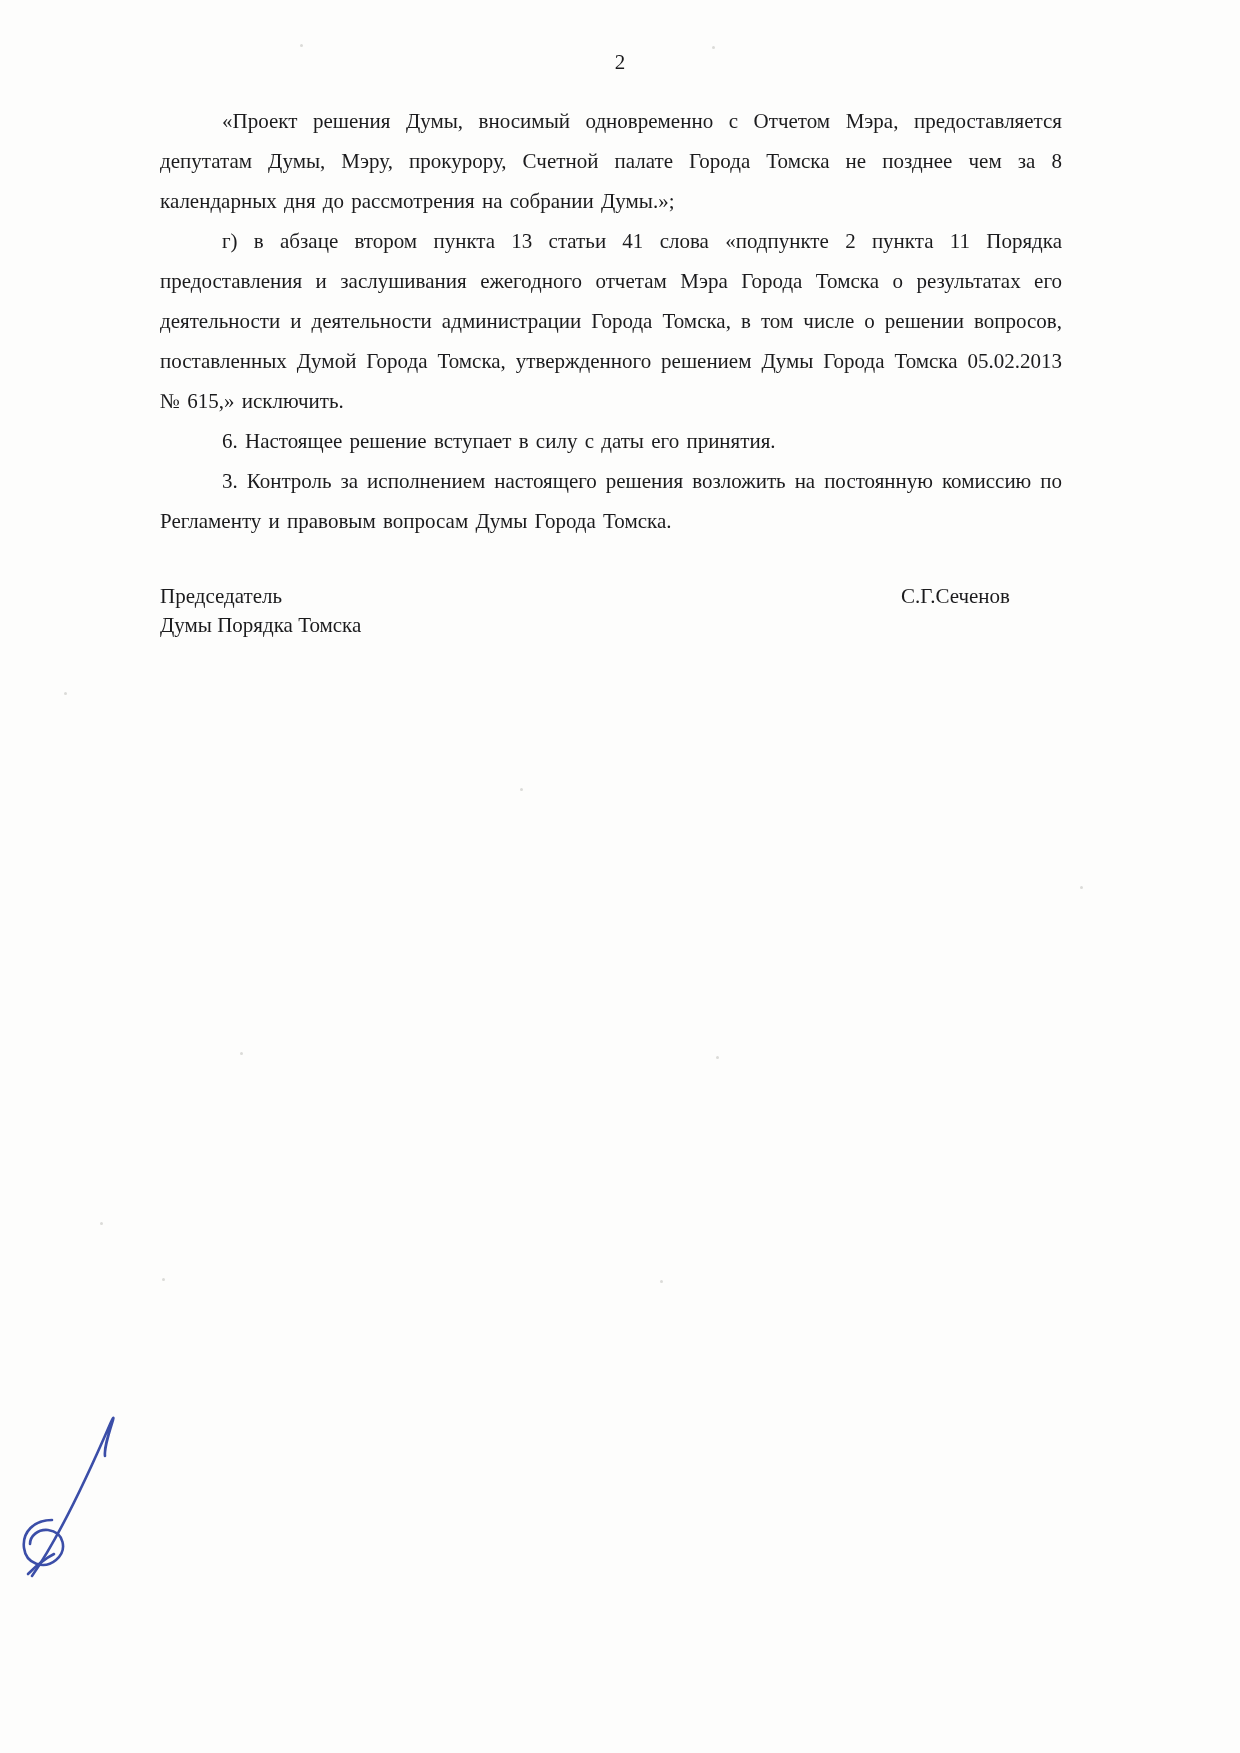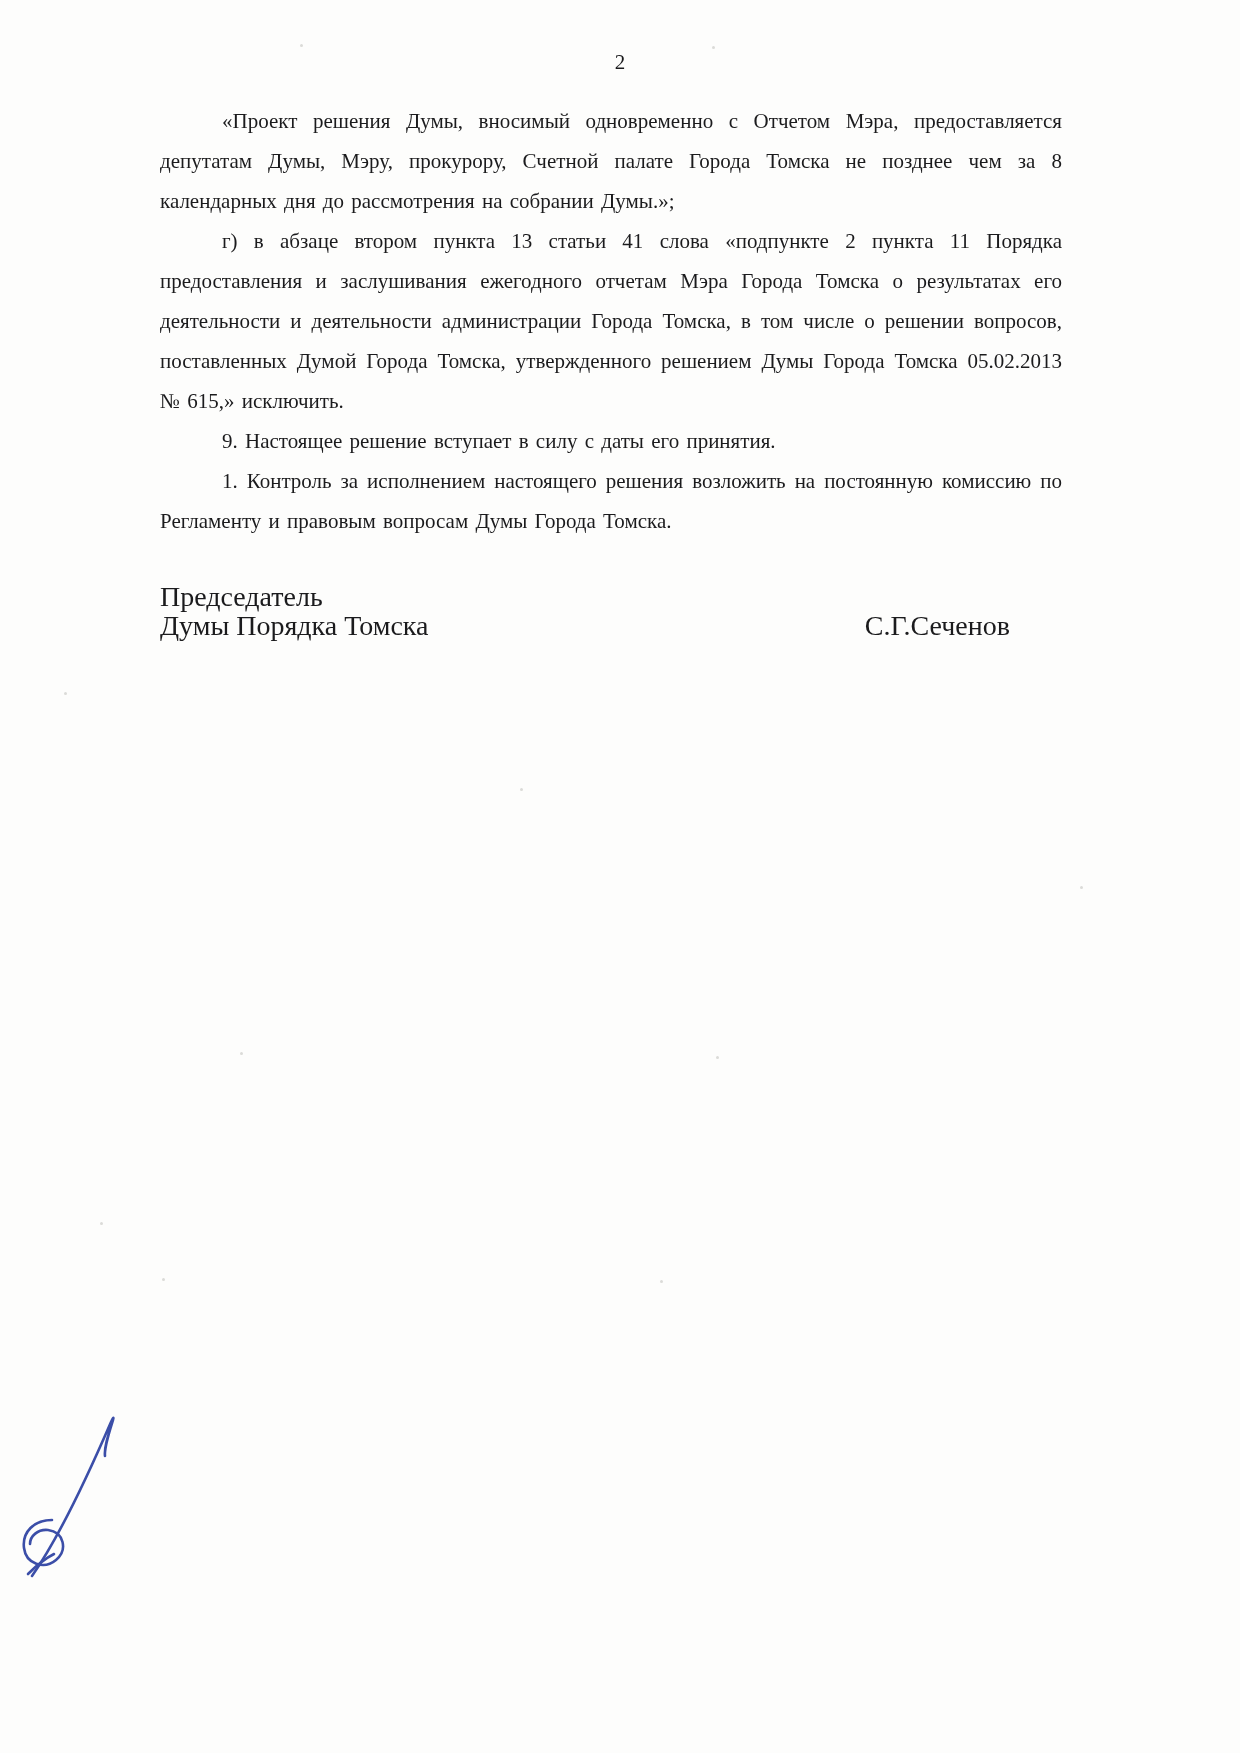--- a/index.html
+++ b/index.html
@@ -37,25 +37,24 @@
   .content p {
     margin: 0;
     text-indent: 62px;
     word-spacing: 2px;
   }
   .sig-block {
     position: absolute;
     top: 582px;
     left: 160px;
     width: 902px;
-    font-size: 28px;
+    font-size: 21px;
     line-height: 29px;
     display: flex;
     justify-content: space-between;
-    align-items: flex-end;
   }
   .sig-title div { white-space: nowrap; }
   .sig-name { white-space: nowrap; padding-right: 52px; }
   .handwritten {
     position: absolute;
     left: 18px;
     top: 1408px;
     width: 110px;
     height: 175px;
   }
@@ -70,22 +69,22 @@
 </head>
 <body>
 
 <div class="page">
 
   <div class="page-number">2</div>
 
   <div class="content">
     <p>«Проект решения Думы, вносимый одновременно с Отчетом Мэра, предоставляется депутатам Думы, Мэру, прокурору, Счетной палате Города Томска не позднее чем за 8 календарных дня до рассмотрения на собрании Думы.»;</p>
     <p>г) в абзаце втором пункта 13 статьи 41 слова «подпункте 2 пункта 11 Порядка предоставления и заслушивания ежегодного отчетам Мэра Города Томска о результатах его деятельности и деятельности администрации Города Томска, в том числе о решении вопросов, поставленных Думой Города Томска, утвержденного решением Думы Города Томска 05.02.2013 № 615,» исключить.</p>
-    <p>9. Настоящее решение вступает в силу с даты его принятия.</p>
-    <p>1. Контроль за исполнением настоящего решения возложить на постоянную комиссию по Регламенту и правовым вопросам Думы Города Томска.</p>
+    <p>6. Настоящее решение вступает в силу с даты его принятия.</p>
+    <p>3. Контроль за исполнением настоящего решения возложить на постоянную комиссию по Регламенту и правовым вопросам Думы Города Томска.</p>
   </div>
 
   <div class="sig-block">
     <div class="sig-title">
       <div>Председатель</div>
       <div>Думы Порядка Томска</div>
     </div>
     <div class="sig-name">С.Г.Сеченов</div>
   </div>
 

